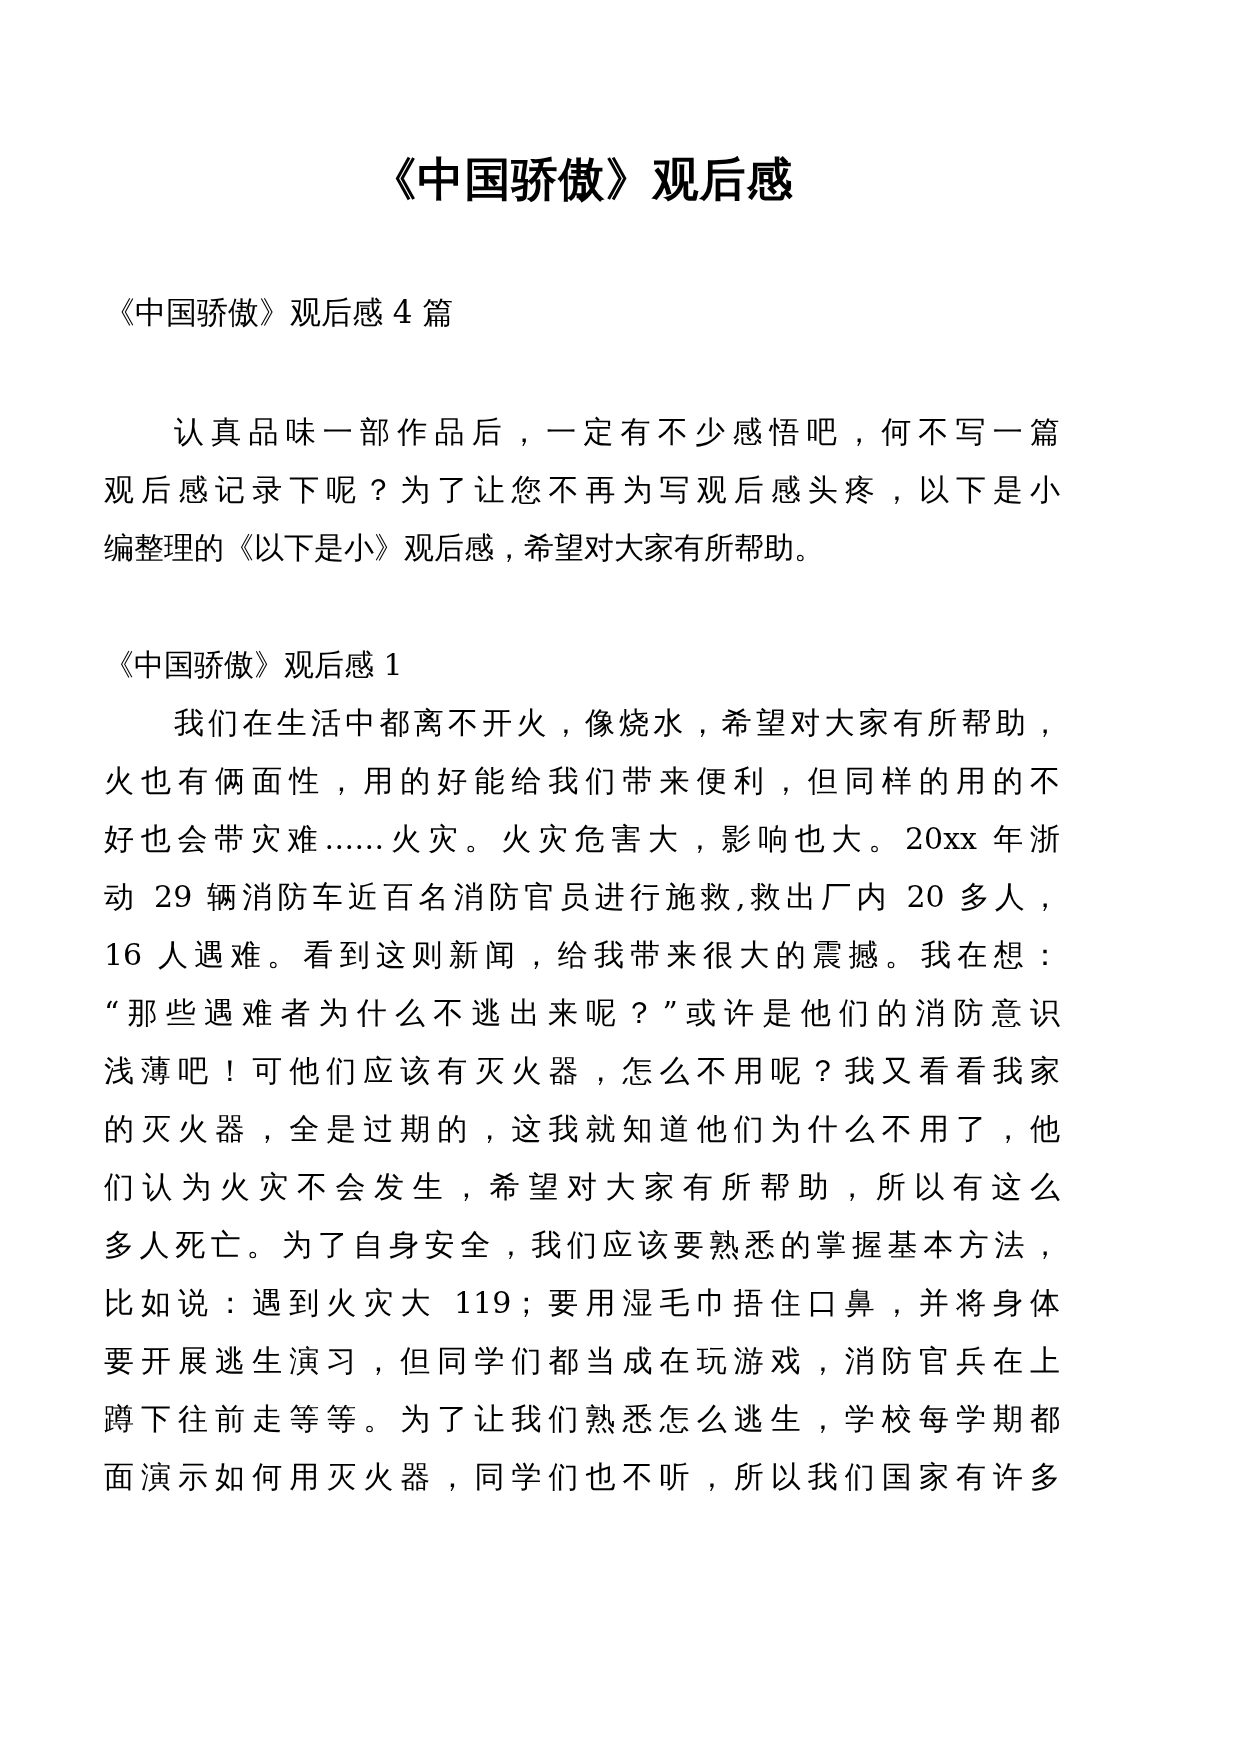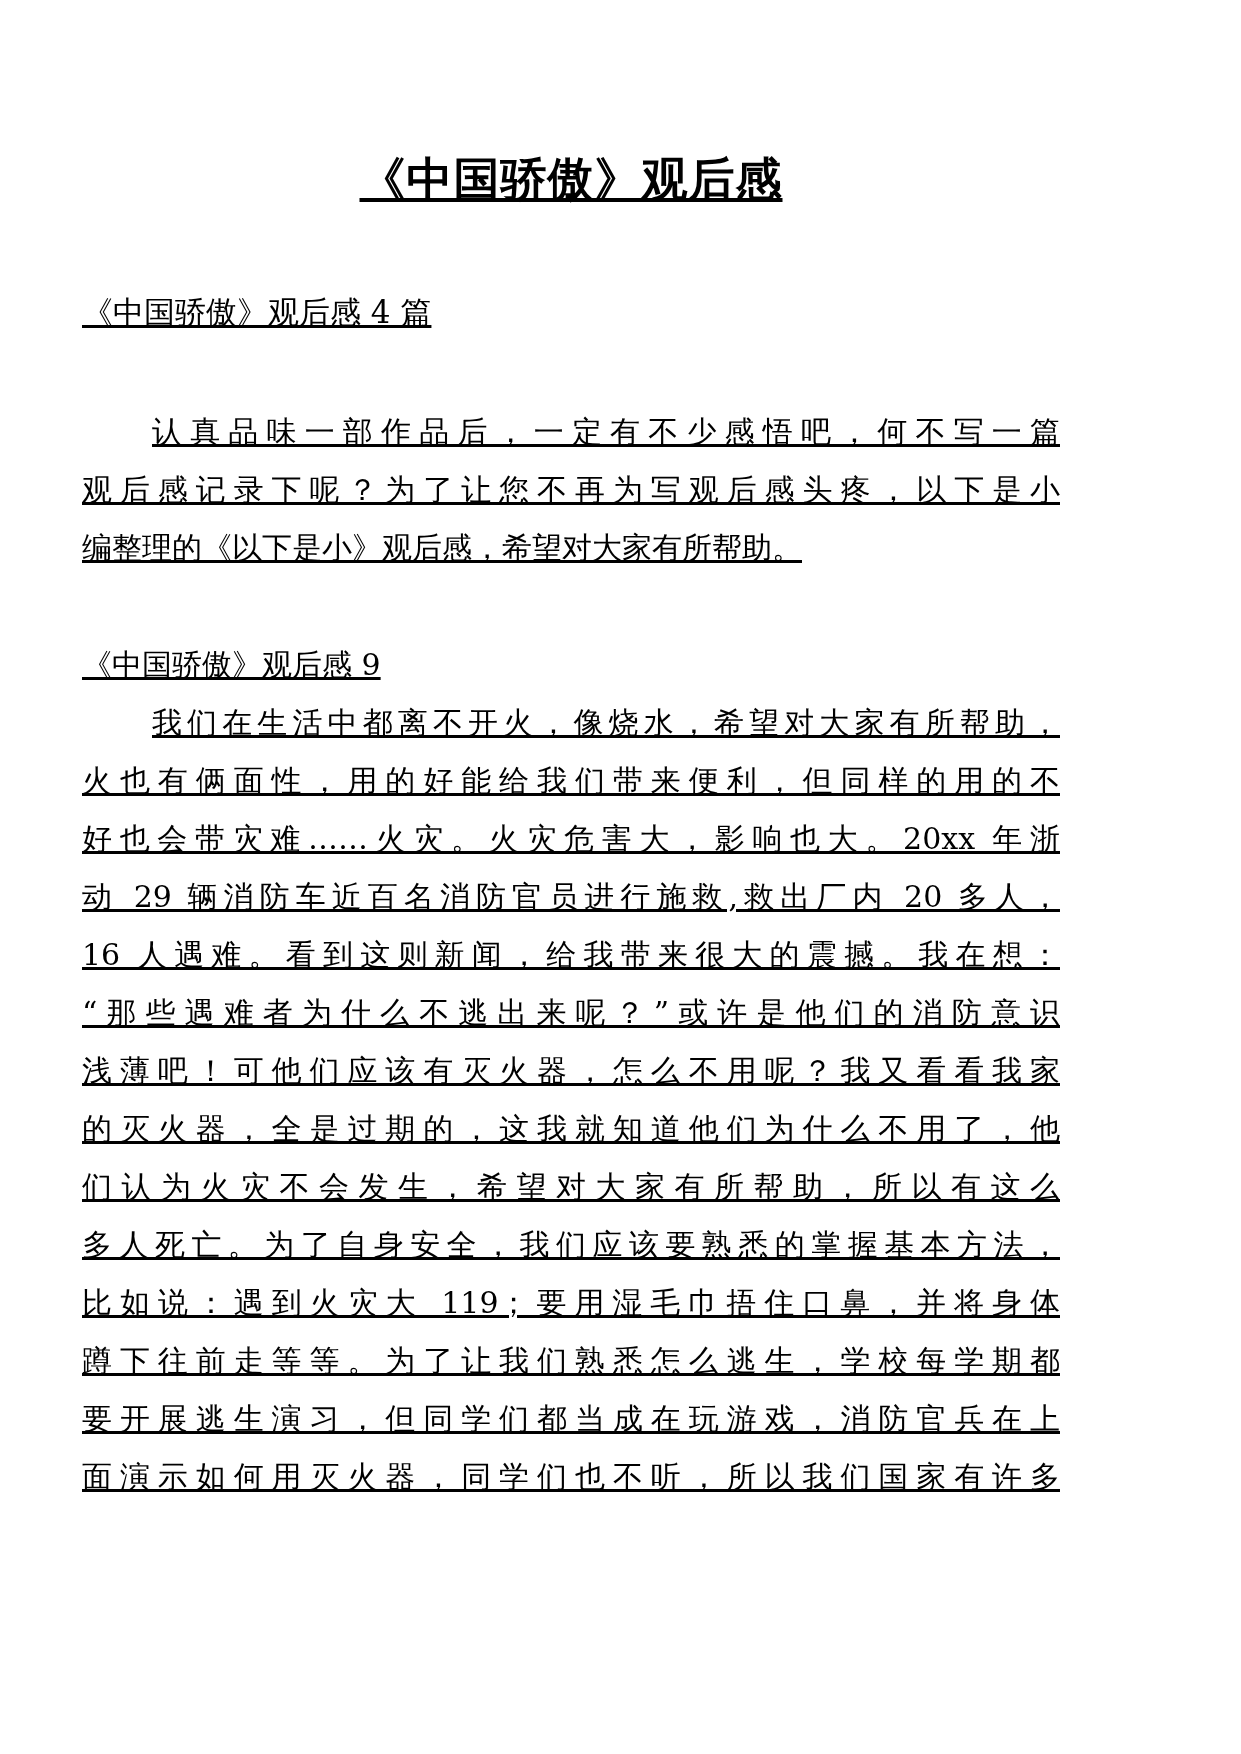--- a/index.html
+++ b/index.html
@@ -10,22 +10,21 @@
   .page {
     position: relative;
     width: 1241px;
     height: 1754px;
     background: #ffffff;
     color: #000000;
     font-family: "DejaVu Serif", "Liberation Serif", serif;
     overflow: hidden;
   }
   .content {
-    padding: 0 181px 0 82px; 
-    text-decoration: underline;
+    padding: 0 181px 0 104px; 
   }
   .doc-title {
     margin: 0;
     padding-top: 150px;
     font-size: 46px;
     font-weight: bold;
     line-height: 58px;
     text-align: center;
     letter-spacing: 1px;
     white-space: nowrap;
@@ -79,33 +78,33 @@
     <h1 class="doc-title">《中国骄傲》观后感</h1>
 
     <div class="doc-subtitle">《中国骄傲》观后感 4 篇</div>
 
     <div class="para para-intro">
         <div class="line">认真品味一部作品后，一定有不少感悟吧，何不写一篇</div>
         <div class="line">观后感记录下呢？为了让您不再为写观后感头疼，以下是小</div>
         <div class="line">编整理的《以下是小》观后感，希望对大家有所帮助。</div>
       </div>
 
-    <div class="section-heading">《中国骄傲》观后感 9</div>
+    <div class="section-heading">《中国骄傲》观后感 1</div>
 
     <div class="para para-body">
         <div class="line">我们在生活中都离不开火，像烧水，希望对大家有所帮助，</div>
         <div class="line">火也有俩面性，用的好能给我们带来便利，但同样的用的不</div>
         <div class="line">好也会带灾难……火灾。火灾危害大，影响也大。20xx 年浙</div>
         <div class="line">动 29 辆消防车近百名消防官员进行施救,救出厂内 20 多人，</div>
         <div class="line">16 人遇难。看到这则新闻，给我带来很大的震撼。我在想：</div>
         <div class="line">“那些遇难者为什么不逃出来呢？”或许是他们的消防意识</div>
         <div class="line">浅薄吧！可他们应该有灭火器，怎么不用呢？我又看看我家</div>
         <div class="line">的灭火器，全是过期的，这我就知道他们为什么不用了，他</div>
         <div class="line">们认为火灾不会发生，希望对大家有所帮助，所以有这么</div>
         <div class="line">多人死亡。为了自身安全，我们应该要熟悉的掌握基本方法，</div>
         <div class="line">比如说：遇到火灾大 119；要用湿毛巾捂住口鼻，并将身体</div>
+        <div class="line">要开展逃生演习，但同学们都当成在玩游戏，消防官兵在上</div>
         <div class="line">蹲下往前走等等。为了让我们熟悉怎么逃生，学校每学期都</div>
-        <div class="line">要开展逃生演习，但同学们都当成在玩游戏，消防官兵在上</div>
         <div class="line">面演示如何用灭火器，同学们也不听，所以我们国家有许多</div>
       </div>
 
   </div>
 </div>
 
 </body></html>

